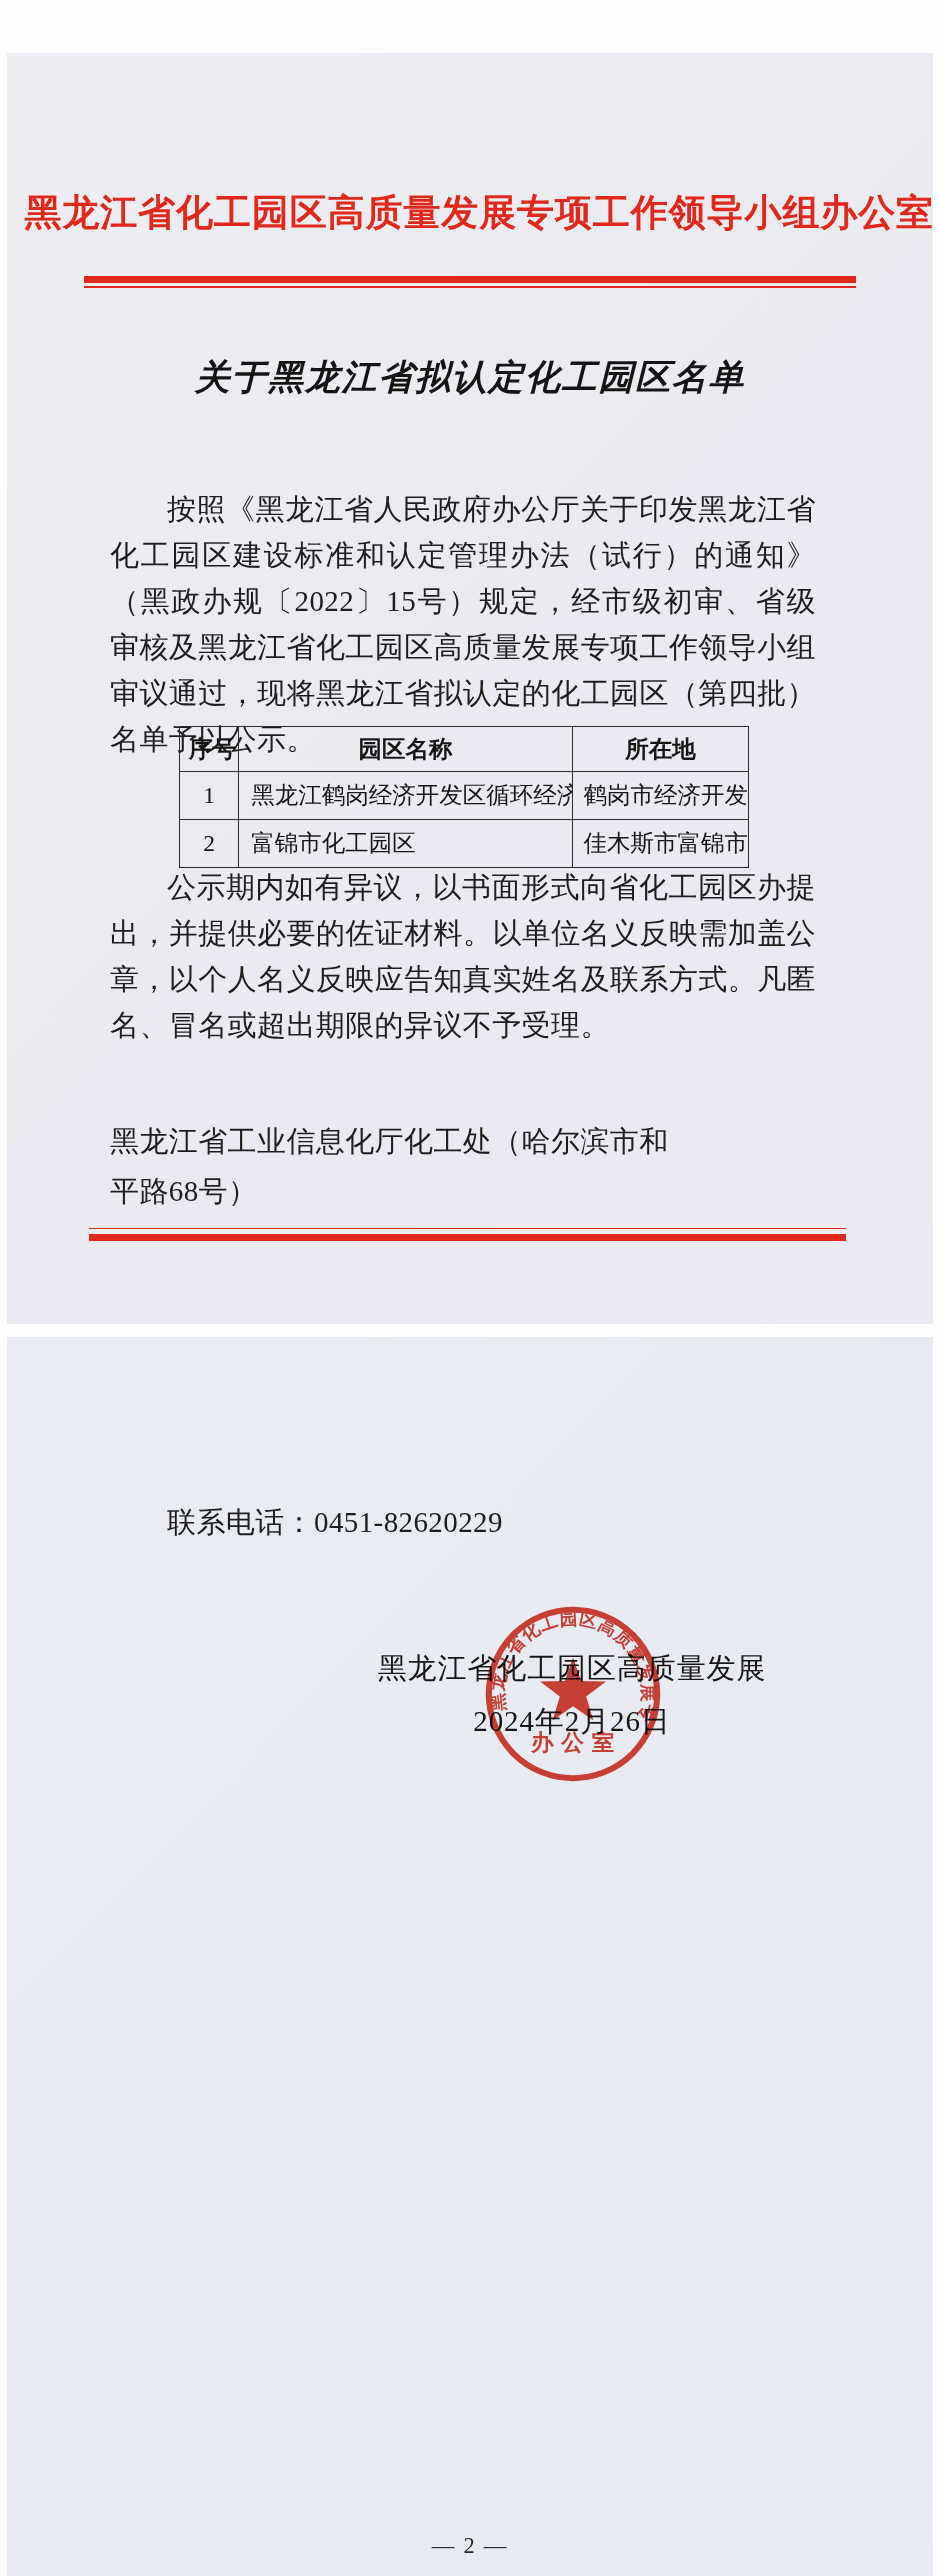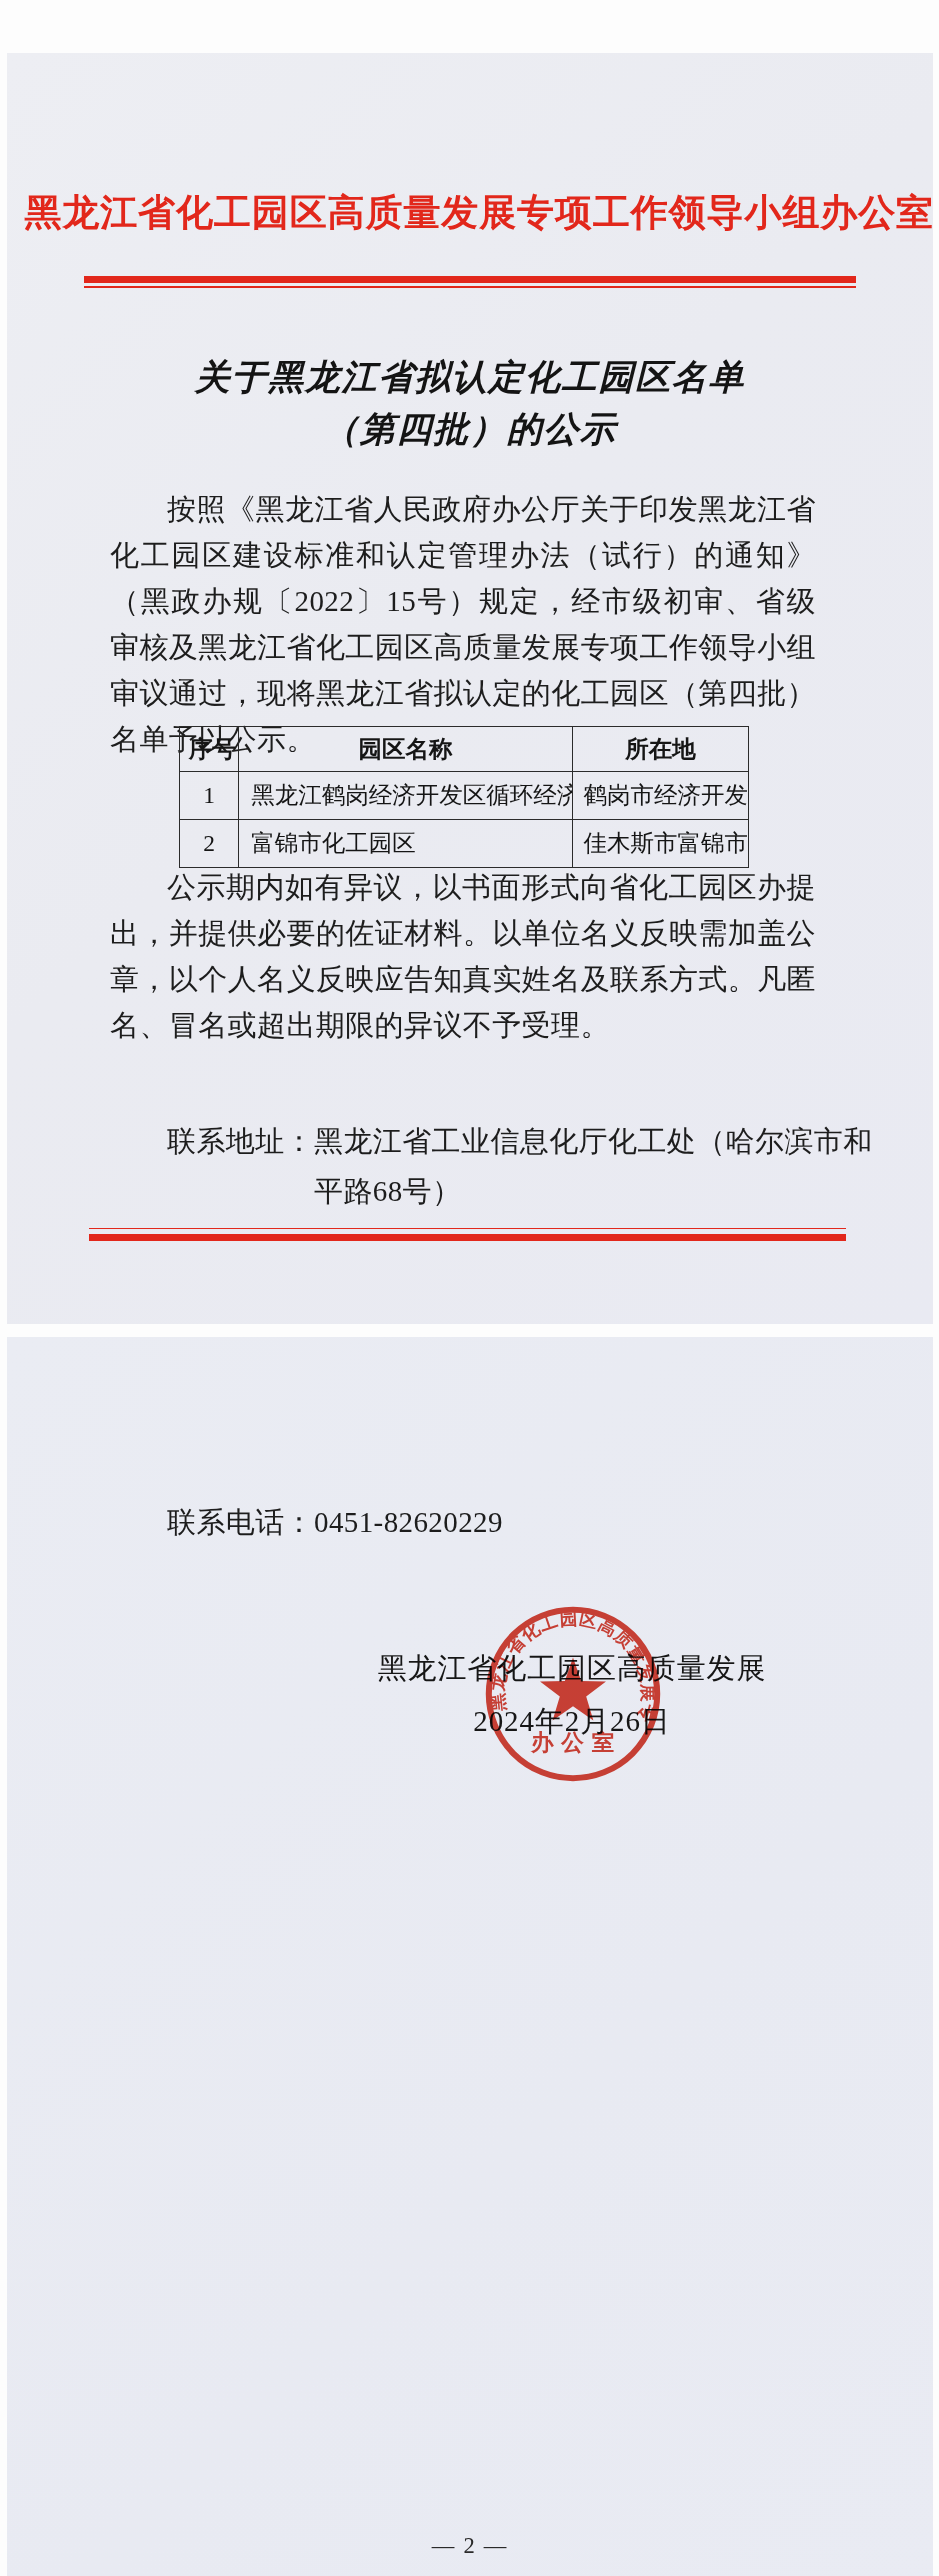--- a/index.html
+++ b/index.html
@@ -72,21 +72,20 @@
 
     <h1 class="org-title">黑龙江省化工园区高质量发展专项工作领导小组办公室</h1>
 
     <div class="rule rule-top">
       <div class="thick"></div>
       <div class="thin"></div>
     </div>
 
     <div class="doc-title">
       <div>关于黑龙江省拟认定化工园区名单</div>
-      <div>（第四批）的公示</div>
     </div>
 
     <p class="para para1">按照《黑龙江省人民政府办公厅关于印发黑龙江省化工园区建设标准和认定管理办法（试行）的通知》（黑政办规〔2022〕15号）规定，经市级初审、省级审核及黑龙江省化工园区高质量发展专项工作领导小组审议通过，现将黑龙江省拟认定的化工园区（第四批）名单予以公示。</p>
 
     <table class="parks-table">
       <colgroup>
         <col style="width:59px">
           <col style="width:334px">
           <col style="width:176px">
       </colgroup>
@@ -108,21 +107,20 @@
           <td class="c-name">富锦市化工园区</td>
           <td class="c-loc">佳木斯市富锦市</td>
         </tr>
       </tbody>
     </table>
 
     <p class="para para2">公示期内如有异议，以书面形式向省化工园区办提出，并提供必要的佐证材料。以单位名义反映需加盖公章，以个人名义反映应告知真实姓名及联系方式。凡匿名、冒名或超出期限的异议不予受理。</p>
 
 
     <div class="addr">
-      <span class="addr-label">联系地址：</span>
       <span class="addr-val">
         <div>黑龙江省工业信息化厅化工处（哈尔滨市和</div>
         <div>平路68号）</div>
       </span>
     </div>
 
     <div class="rule rule-bottom">
       <div class="thin"></div>
       <div class="thick"></div>
     </div>

